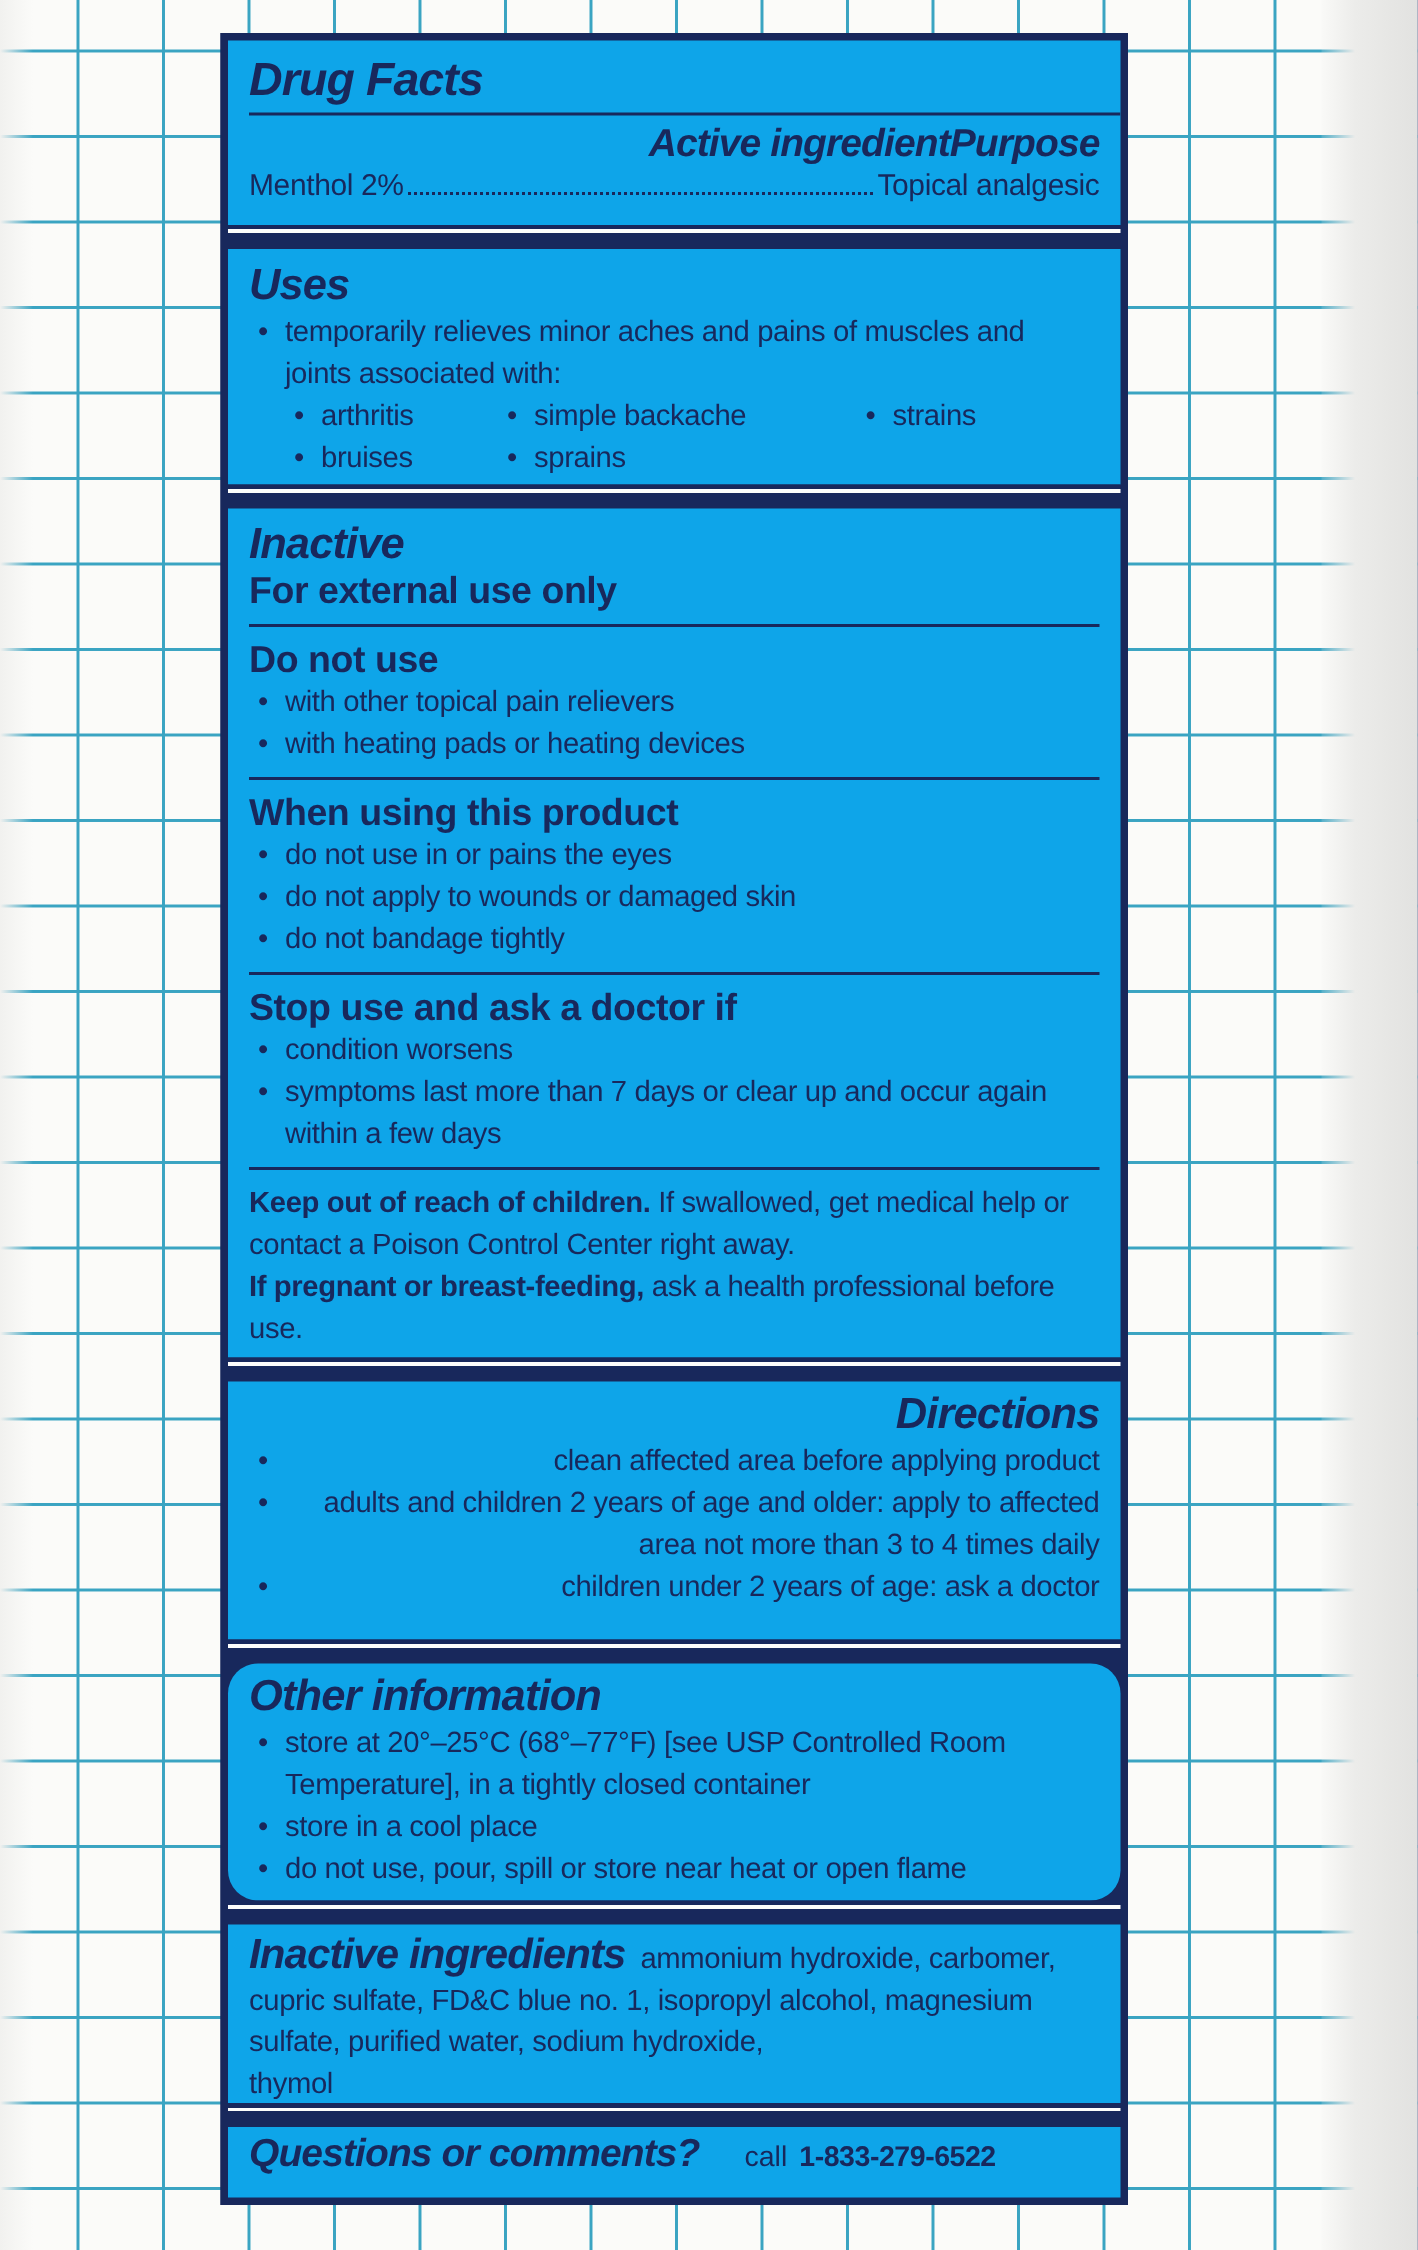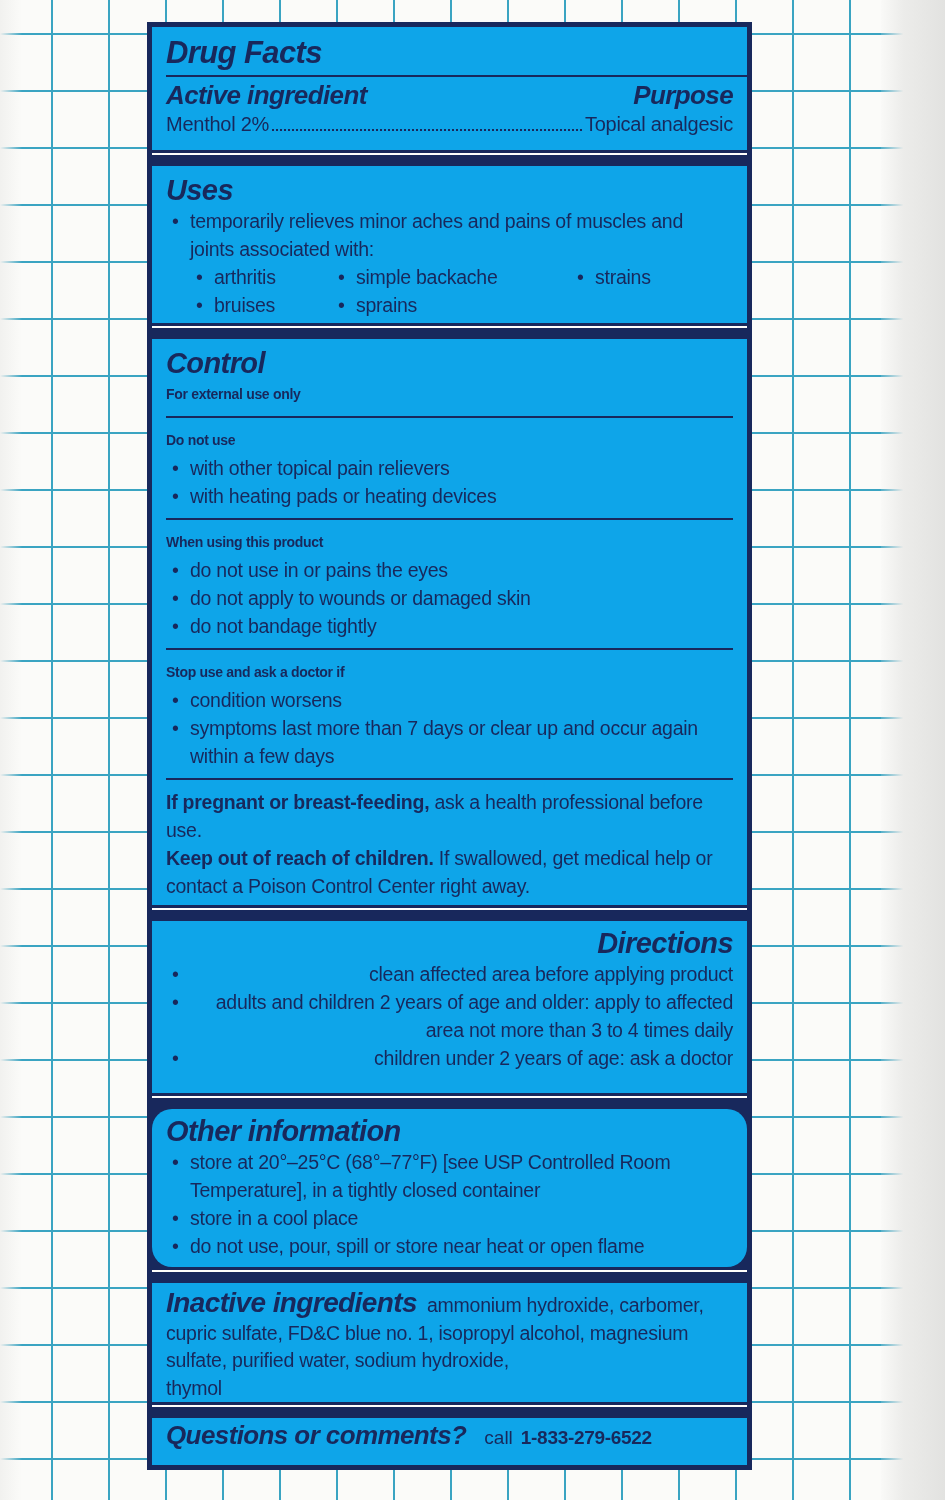--- a/index.html
+++ b/index.html
@@ -38,40 +38,40 @@
   }
   .divider{
     flex:none;height:16px;
     background:linear-gradient(#18285c 0 3px, #fdfdfb 3px 5.5px, #18285c 5.5px 16px);
   }
   .h-italic{
     font-style:italic;font-weight:bold;font-size:29px;letter-spacing:-0.6px;
     line-height:1.15;
   }
   .title{font-size:31px;}
-  .subhead{font-weight:bold;font-size:14px;line-height:28px;letter-spacing:-0.3px;}
+  .subhead{font-weight:bold;font-size:25px;line-height:28px;letter-spacing:-0.3px;}
   .body-text, .bullet-text{font-size:19.5px;line-height:28px;letter-spacing:-0.25px;}
   .rule{border-top:2.5px solid #18285c;margin:8px 0;}
   .rule-full{border-top:2.5px solid #18285c;margin:4px -14px 4px 0;}
   .bullet{position:relative;padding-left:24px;}
   .bullet .dot{position:absolute;left:6px;top:0;}
   .sub-row{display:flex;margin-left:24px;}
   .sub-col1{width:118px;}
   .sub-col2{width:215px;}
   .sub-col3{flex:1;}
-  .ai-row{display:flex;justify-content:space-between;align-items:baseline;margin-top:2px;}
+  .ai-row{display:flex;justify-content:flex-end;align-items:baseline;margin-top:2px;}
   .ai-row .h-italic{font-size:26px;}
   .menthol-row{display:flex;align-items:baseline;font-size:20px;letter-spacing:-0.25px;margin-top:2px;}
   .leader{flex:1;border-bottom:2.5px dotted #18285c;margin:0 3px 4px 3px;}
   .bold-inline{font-weight:bold;}
   .inactive-heading{font-style:italic;font-weight:bold;font-size:28px;letter-spacing:-0.6px;margin-right:10px;}
   .inactive-para{font-size:19.5px;line-height:27.5px;letter-spacing:-0.25px;}
   .questions{display:flex;align-items:baseline;padding-top:3px;flex:1;}
   .questions .h-italic{font-size:26px;margin-right:18px;}
-  .call-word{font-size:19px;margin-right:8px;}
+  .call-word{font-size:19px;margin-right:8px;margin-left:12px;}
   .phone{font-weight:bold;font-size:19px;letter-spacing:-0.3px;}
   .maxw530{max-width:532px;}
   .maxw545{max-width:548px;}
   .maxw552{max-width:554px;}
 </style>
 </head>
 <body>
 
 <div class="scene">
 
@@ -125,21 +125,21 @@
       </div>
       <div class="bullet bullet-text">
         <span class="dot">•</span>
         <span>provides cooling penetrating relief</span>
       </div>
     </div>
 
     <div class="divider"></div>
 
     <div class="section" style="height:566px;padding-top:8px;">
-      <div class="h-italic">Control</div>
+      <div class="h-italic">Inactive</div>
       <div class="subhead">For external use only</div>
       <div class="rule"></div>
 
       <div class="subhead">Do not use</div>
       <div class="bullet bullet-text">
         <span class="dot">•</span>
         <span>with other topical pain relievers</span>
       </div>
       <div class="bullet bullet-text">
         <span class="dot">•</span>
@@ -166,25 +166,25 @@
       <div class="bullet bullet-text">
         <span class="dot">•</span>
         <span>condition worsens</span>
       </div>
       <div class="bullet bullet-text maxw530">
         <span class="dot">•</span>
         <span>symptoms last more than 7 days or clear up and occur again within a few days</span>
       </div>
       <div class="rule"></div>
 
+      <div class="body-text maxw552">
+        <span class="bold-inline">Keep out of reach of children.</span><span> If swallowed, get medical help or contact a Poison Control Center right away.</span>
+      </div>
       <div class="body-text maxw552">
         <span class="bold-inline">If pregnant or breast-feeding,</span><span> ask a health professional before use.</span>
-      </div>
-      <div class="body-text maxw552">
-        <span class="bold-inline">Keep out of reach of children.</span><span> If swallowed, get medical help or contact a Poison Control Center right away.</span>
       </div>
     </div>
 
     <div class="divider"></div>
 
     <div class="section" style="height:172px;text-align:right;">
       <div class="h-italic">Directions</div>
       <div class="bullet bullet-text">
         <span class="dot">•</span>
         <span>clean affected area before applying product</span>

